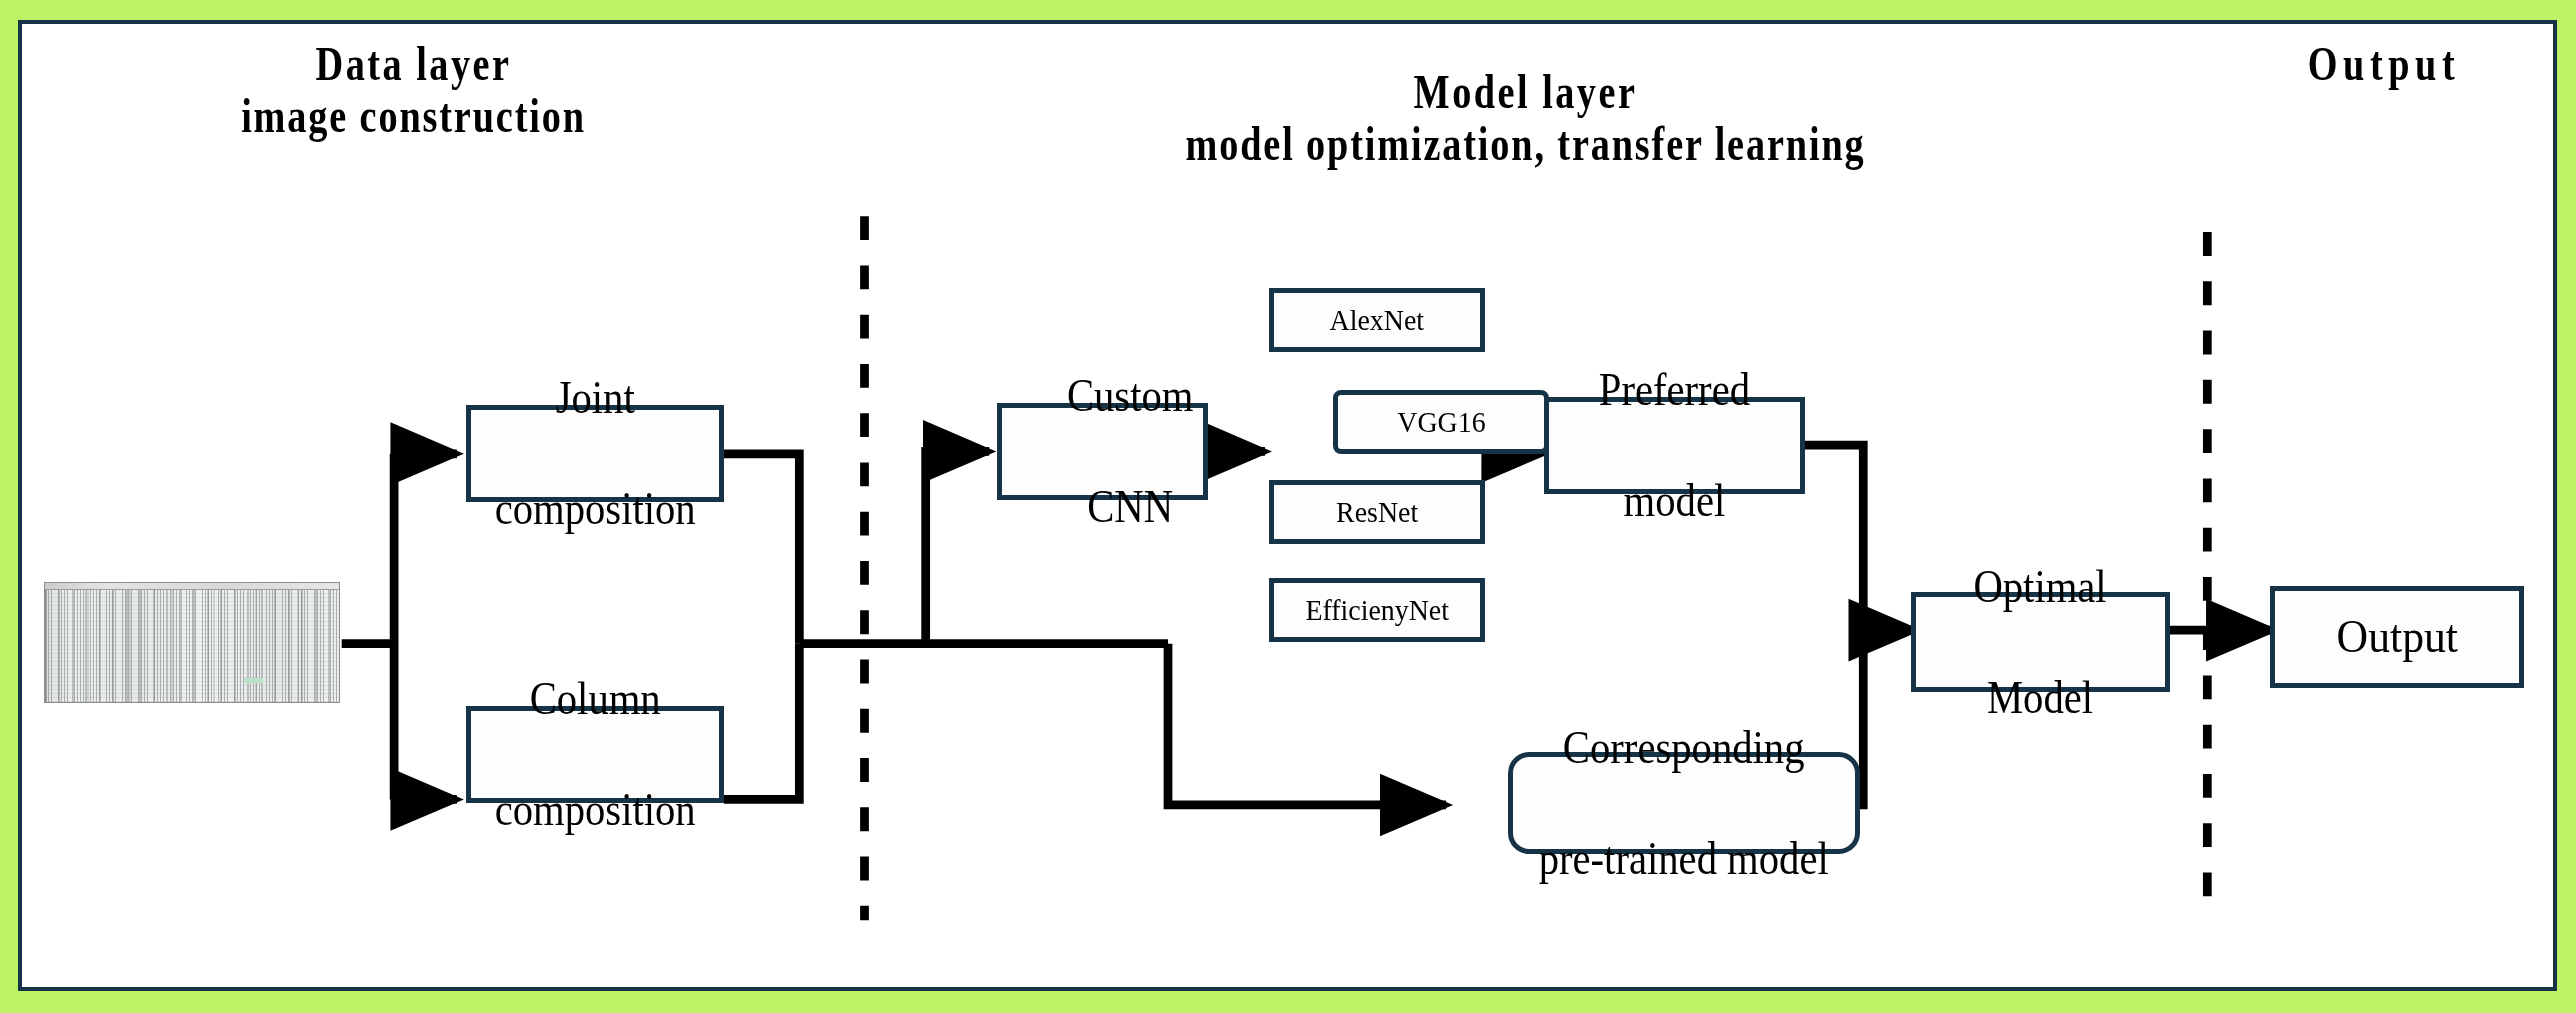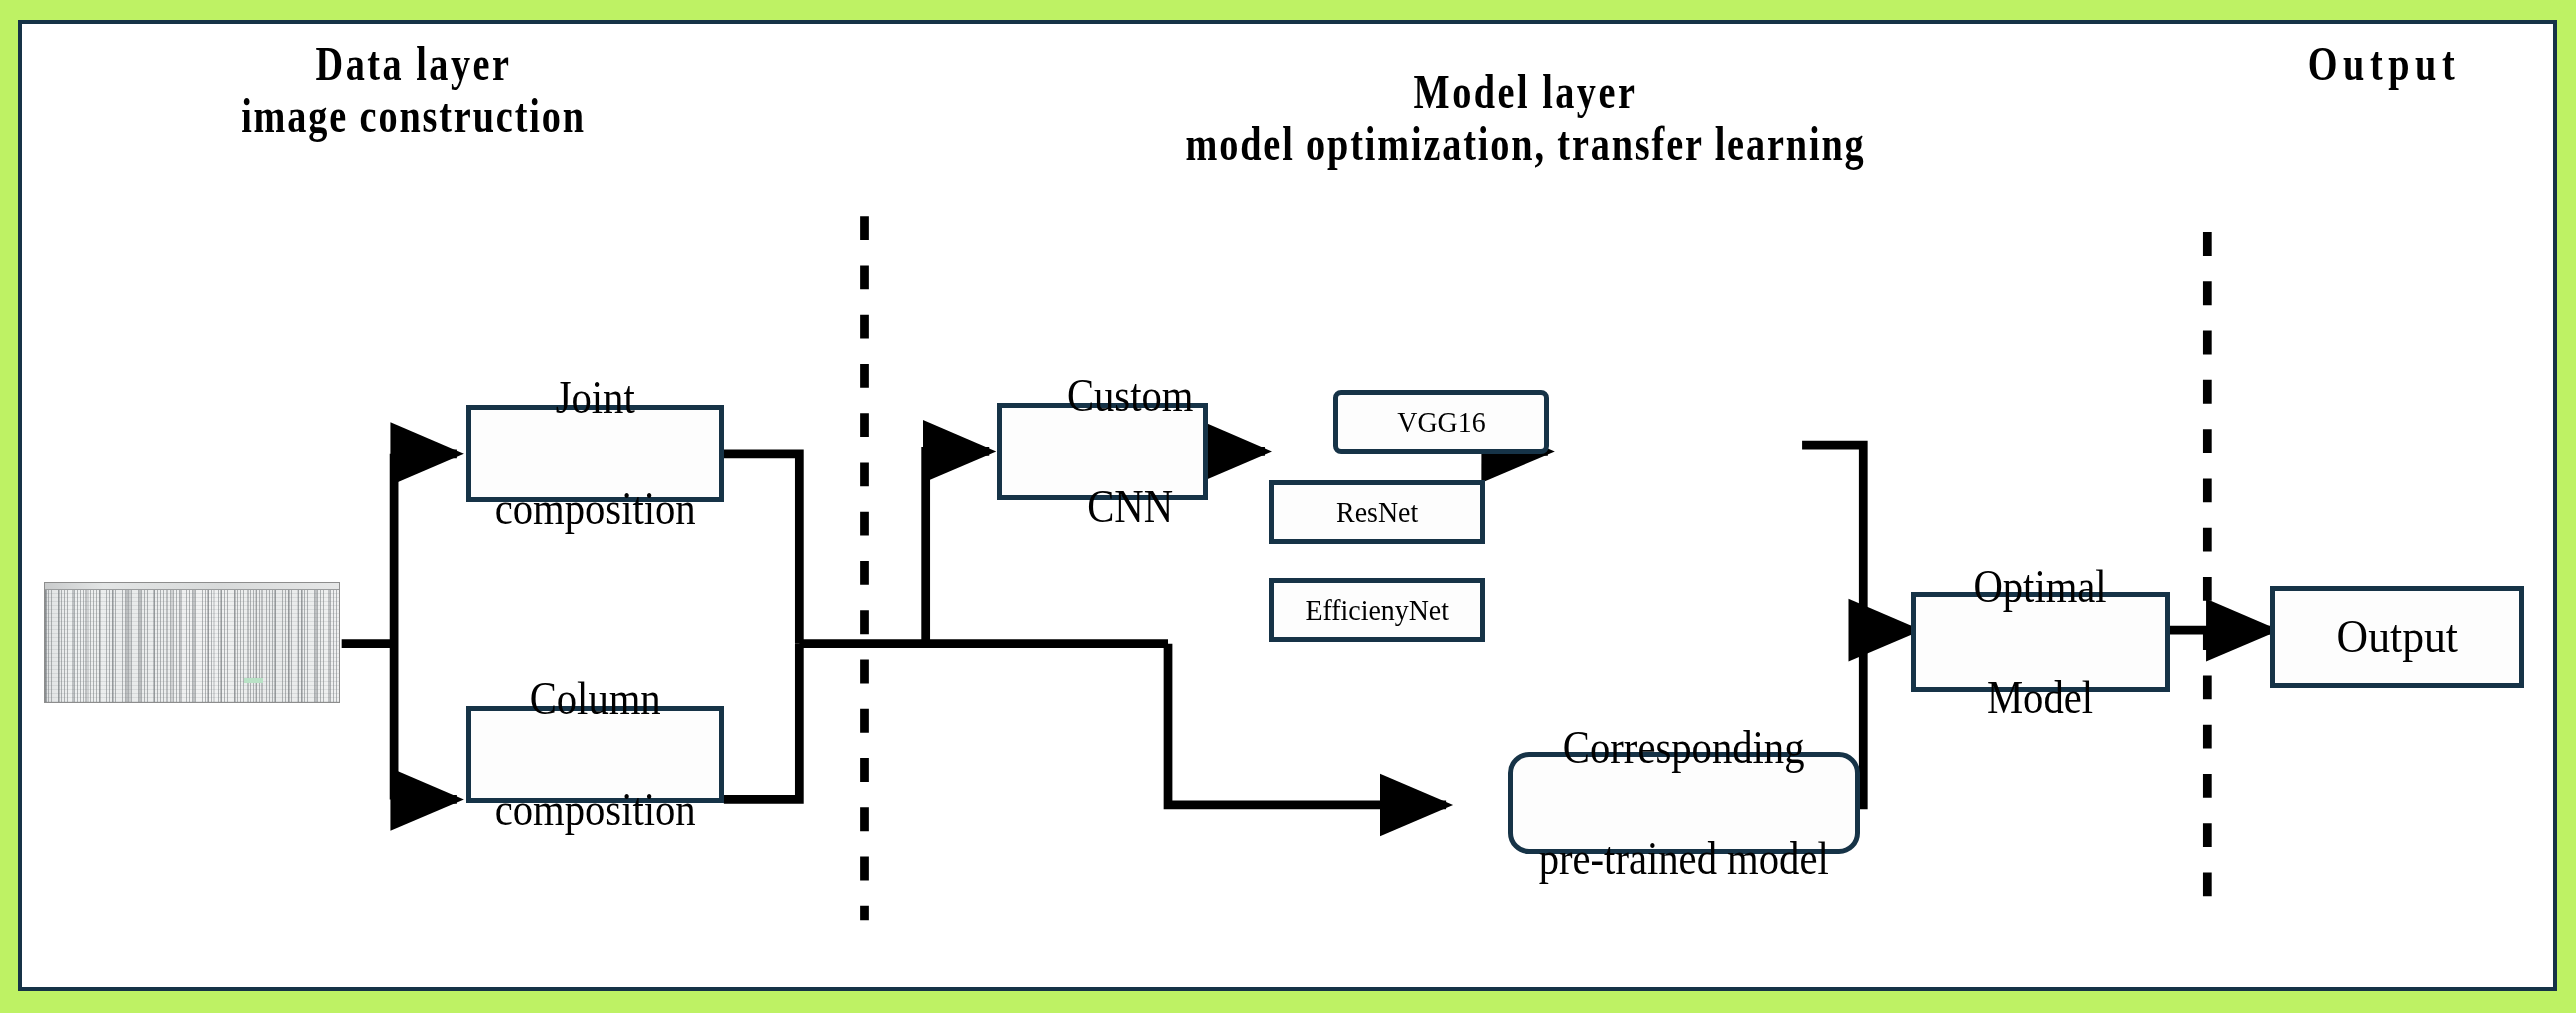--- a/index.html
+++ b/index.html
@@ -141,30 +141,39 @@
     </span>
   </div>
 
   <div class="box b-big" style="left:997px;top:403px;width:211px;height:97px;justify-content:flex-end;">
     <span>
       <span>Custom</span><br>
       <span>CNN</span>
     </span>
   </div>
 
+  <div class="box b-small" style="left:1269px;top:288px;width:216px;height:64px;">
+    <span>AlexNet</span>
+  </div>
   <div class="box b-small" style="left:1333px;top:390px;width:216px;height:64px;border-radius:8px;">
     <span>VGG16</span>
   </div>
   <div class="box b-small" style="left:1269px;top:480px;width:216px;height:64px;">
     <span>ResNet</span>
   </div>
   <div class="box b-small" style="left:1269px;top:578px;width:216px;height:64px;">
     <span>EfficienyNet</span>
   </div>
 
+  <div class="box b-big" style="left:1544px;top:397px;width:261px;height:97px;">
+    <span>
+      <span>Preferred</span><br>
+      <span>model</span>
+    </span>
+  </div>
 
   <div class="box b-big" style="left:1508px;top:752px;width:352px;height:102px;border-radius:21px;">
     <span>
       <span>Corresponding</span><br>
       <span>pre-trained model</span>
     </span>
   </div>
 
   <div class="box b-big" style="left:1911px;top:592px;width:259px;height:100px;">
     <span>

